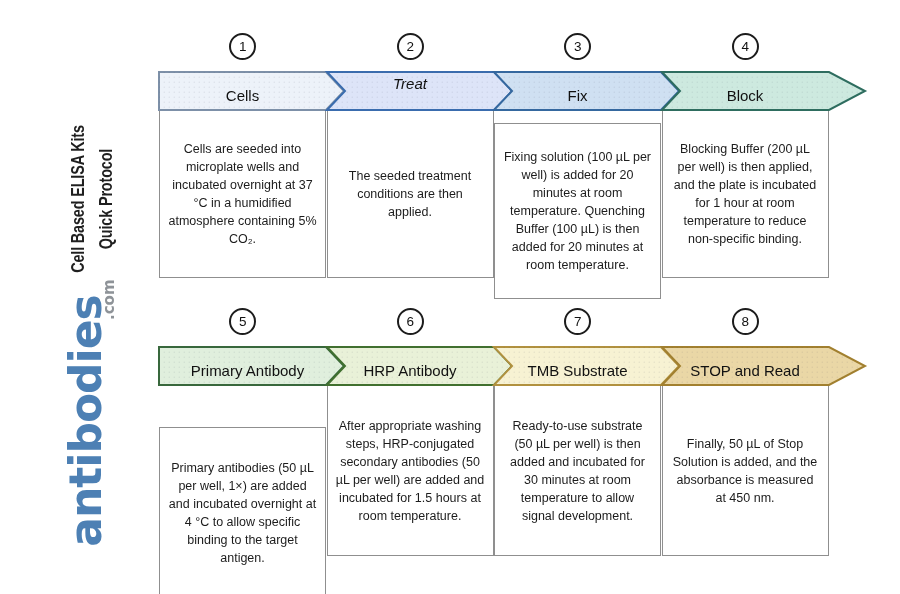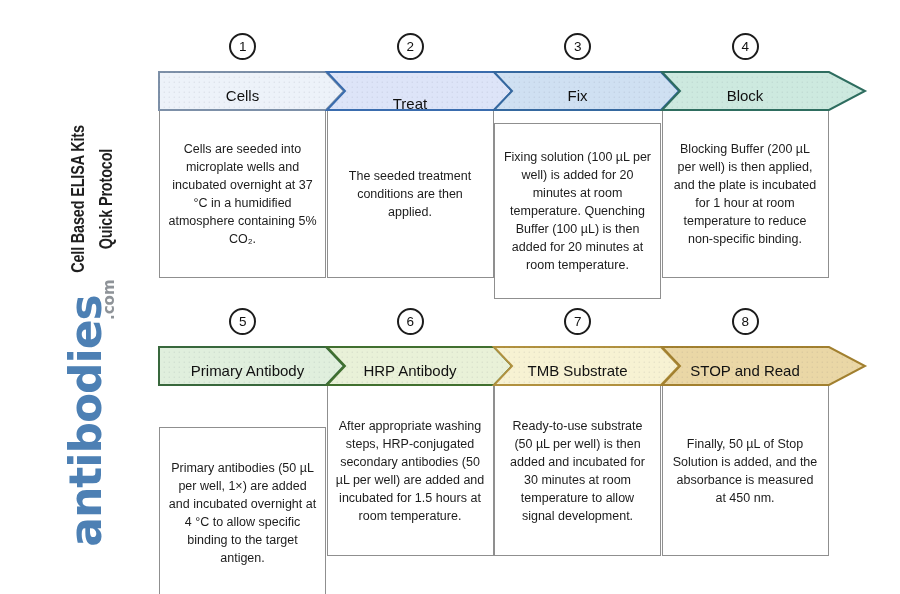--- a/index.html
+++ b/index.html
@@ -83,21 +83,21 @@
     </svg>
     <div class="step-label" style="left: 159px; top: 72px; z-index: 10;">Cells</div>
     <div class="step-box" style="left: 159px; top: 110px; height: 168px;">
       <p>Cells are seeded into microplate wells and incubated overnight at 37 °C in a humidified atmosphere containing 5% CO₂.</p>
     </div>
     <div class="step-num" style="left: 396.75px; top: 33px;">2</div>
     <svg class="arrow-svg" width="206" height="40" style="left: 325.5px; top: 71px; z-index: 2;">
       <path d="M1,1 L168,1 L186,20 L168,39 L1,39 L19,20 Z" fill="#dde4f8" stroke="#3a6cae" stroke-width="2" stroke-linejoin="miter"></path>
       <path d="M1,1 L168,1 L186,20 L168,39 L1,39 L19,20 Z" fill="url(#dotp)" stroke="none"></path>
     </svg>
-    <div class="step-label" style="left: 326.5px; top: 80px; z-index: 10;">Treat</div>
+    <div class="step-label" style="left: 326.5px; top: 60px; z-index: 10; font-style: italic;">Treat</div>
     <div class="step-box" style="left: 326.5px; top: 110px; height: 168px;">
       <p>The seeded treatment conditions are then applied.</p>
     </div>
     <div class="step-num" style="left: 564.25px; top: 33px;">3</div>
     <svg class="arrow-svg" width="206" height="40" style="left: 493px; top: 71px; z-index: 3;">
       <path d="M1,1 L168,1 L186,20 L168,39 L1,39 L19,20 Z" fill="#cfe0f2" stroke="#35689f" stroke-width="2" stroke-linejoin="miter"></path>
       <path d="M1,1 L168,1 L186,20 L168,39 L1,39 L19,20 Z" fill="url(#dotp)" stroke="none"></path>
     </svg>
     <div class="step-label" style="left: 494px; top: 72px; z-index: 10;">Fix</div>
     <div class="step-box" style="left: 494px; top: 123px; height: 176px;">

